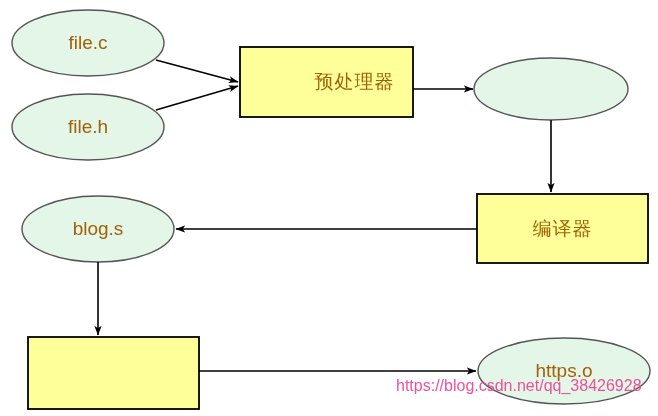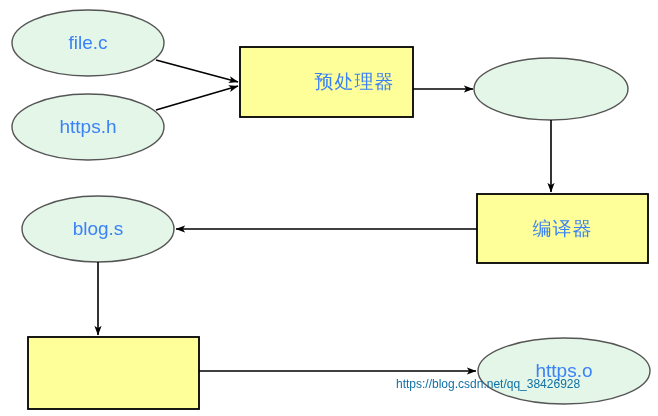--- a/index.html
+++ b/index.html
@@ -24,40 +24,40 @@
     width: 658px;
     height: 416px;
   }
   .node-label {
     position: absolute;
     display: flex;
     align-items: center;
     justify-content: center;
     text-align: left;
     pointer-events: none;
-    color: #3b82f6;
+    color: #a16207;
     white-space: nowrap;
   }
   .label-file {
     font-size: 19px;
     font-family: "Liberation Sans", "DejaVu Sans", sans-serif;
     letter-spacing: 0px;
   }
   .label-stage {
     font-size: 19px;
     font-family: "DejaVu Sans", "Liberation Sans", sans-serif;
     letter-spacing: 1px;
   }
   .watermark {
     position: absolute;
     left: 396px;
     top: 377px;
-    font-size: 12px;
+    font-size: 16px;
     font-family: "Liberation Sans", "DejaVu Sans", sans-serif;
-    color: #0369a1;
+    color: #ec4899;
     opacity: 0.95;
     white-space: nowrap;
     pointer-events: none;
   }
 </style>
 </head>
 <body>
 
 <div id="diagram-canvas">
 
@@ -94,21 +94,21 @@
 
     <line x1="477" y1="229" x2="176" y2="229" stroke="#000000" stroke-width="1.6" marker-end="url(#arrowhead)"></line>
 
     <line x1="98" y1="262" x2="98" y2="335" stroke="#000000" stroke-width="1.6" marker-end="url(#arrowhead)"></line>
 
     <line x1="199" y1="371" x2="476" y2="371" stroke="#000000" stroke-width="1.6" marker-end="url(#arrowhead)"></line>
   </svg>
 
   <div class="node-label label-file" style="left:12px; top:10px; width:152px; height:66px;">file.c</div>
 
-  <div class="node-label label-file" style="left:12px; top:94px; width:152px; height:66px;">https.h</div>
+  <div class="node-label label-file" style="left:12px; top:94px; width:152px; height:66px;">file.h</div>
 
   <div class="node-label label-stage" style="left:240px; top:47px; width:173px; height:70px;padding-left:28px;">预处理器</div>
 
 
   <div class="node-label label-stage" style="left:477px; top:194px; width:171px; height:69px;">编译器</div>
 
   <div class="node-label label-file" style="left:22px; top:196px; width:152px; height:66px;">blog.s</div>
 
 
   <div class="node-label label-file" style="left:478px; top:338px; width:172px; height:66px;">https.o</div>

